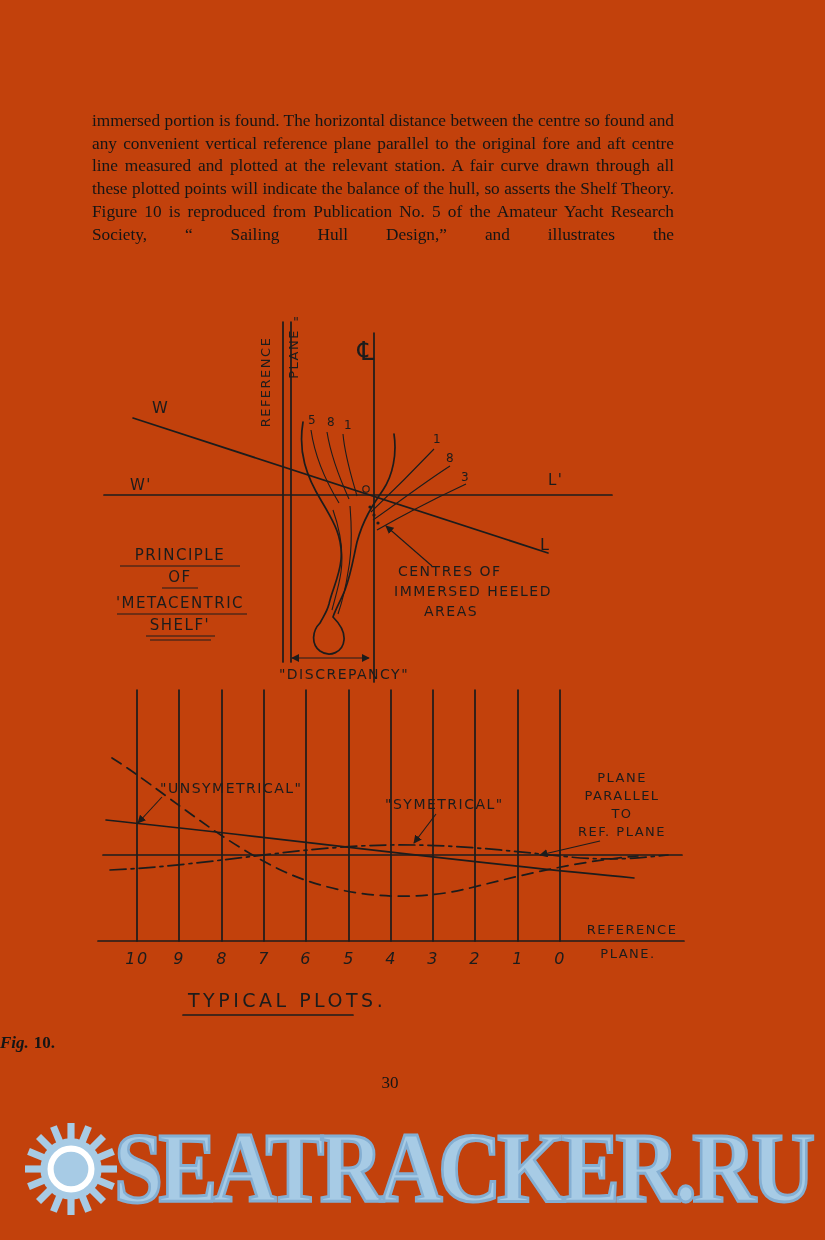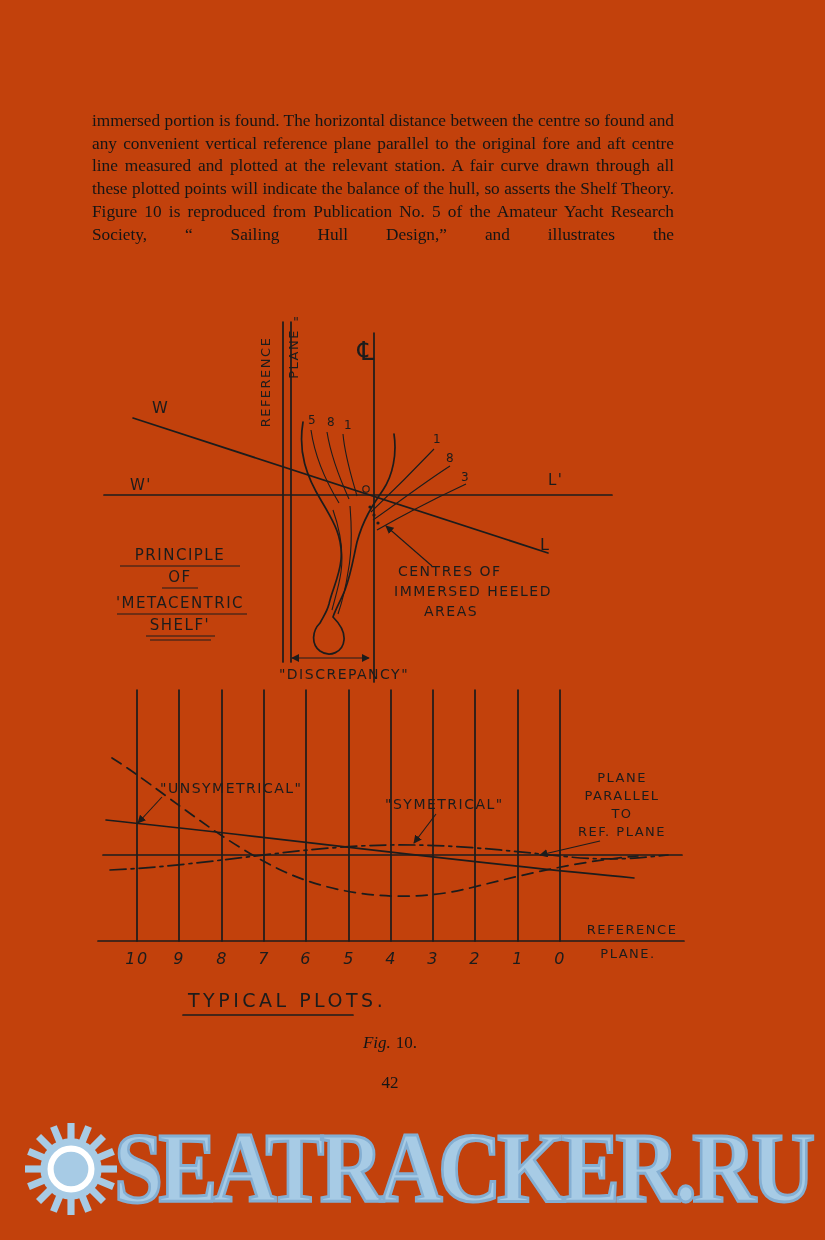--- a/index.html
+++ b/index.html
@@ -8,21 +8,21 @@
     background:#c2410c; overflow:hidden;
     font-family:"Liberation Serif", serif; color:#151515;
   }
   .para {
     position:absolute; top:110px; left:92px; width:582px;
     font-size:17.3px; line-height:22.7px;
     text-align:justify; text-align-last:justify;
   }
   .fig-caption {
     position:absolute; top:1033px; left:0; width:780px;
-    text-align:center; font-size:17px;
+    text-align:left; font-size:17px;font-weight:bold;
   }
   .fig-caption .fl { font-style:italic; }
   .fig-caption .fn { padding-left:5px; }
   .pageno {
     position:absolute; top:1073px; left:0; width:780px;
     text-align:center; font-size:17px;
   }
   svg.figure { position:absolute; top:310px; left:0; }
   .hand { font-family:"DejaVu Sans", sans-serif; fill:#1c1c1c; letter-spacing:1.5px; }
   .ln   { stroke:#1c1c1c; stroke-width:1.7; fill:none; stroke-linecap:round; }
@@ -158,21 +158,21 @@
 
       <text class="hand" x="188" y="697" font-size="19" style="letter-spacing:3.5px">TYPICAL  PLOTS.</text>
       <path class="ln" d="M183 705H353" stroke-width="1.4"></path>
     </g>
   </svg>
 
   <div class="fig-caption">
     <span class="fl">Fig.</span><span class="fn">10.</span>
   </div>
 
-  <div class="pageno">42</div>
+  <div class="pageno">30</div>
 
   <svg class="sun" width="94" height="94" viewBox="0 0 92 92">
     <g stroke="#a7cbe5" stroke-width="7">
       <line x1="74" y1="46" x2="91" y2="46"></line>
         <line x1="71.9" y1="56.7" x2="87.6" y2="63.2"></line>
       <line x1="65.8" y1="65.8" x2="77.8" y2="77.8"></line>
         <line x1="56.7" y1="71.9" x2="63.2" y2="87.6"></line>
       <line x1="46" y1="74" x2="46" y2="91"></line>
         <line x1="35.3" y1="71.9" x2="28.8" y2="87.6"></line>
       <line x1="26.2" y1="65.8" x2="14.2" y2="77.8"></line>

